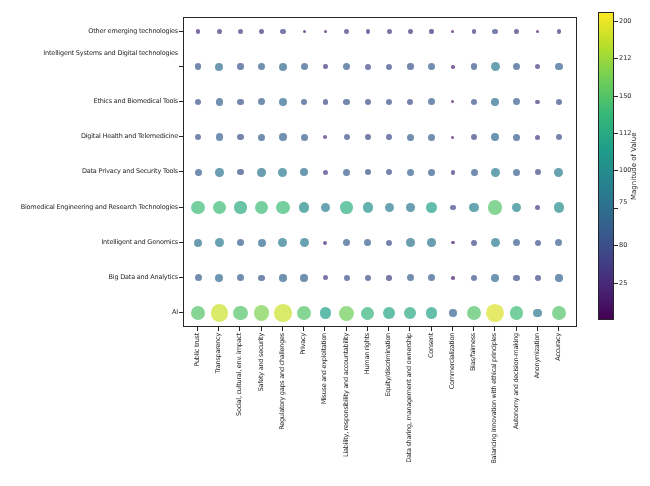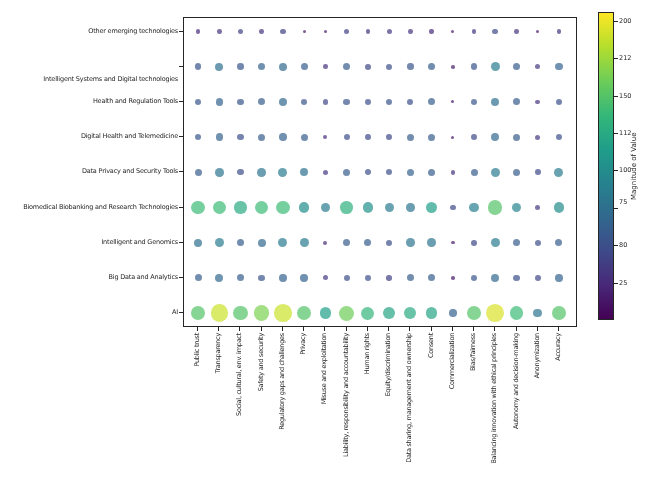--- a/index.html
+++ b/index.html
@@ -204,29 +204,29 @@
       <div class="bubble" title="AI / Commercialization: 65" style="height: 7.4px; width: 7.4px; left: 265.12px; top: 291.4px; background: rgba(51, 99, 141, 0.7);"></div>
       <div class="bubble" title="AI / Bias/fairness: 150" style="height: 14.2px; width: 14.2px; left: 282.955px; top: 288px; background: rgba(84, 195, 103, 0.7);"></div>
       <div class="bubble" title="AI / Balancing innovation with ethical principles: 195" style="height: 17.8px; width: 17.8px; left: 302.39px; top: 286.2px; background: rgba(218, 227, 40, 0.7);"></div>
       <div class="bubble" title="AI / Autonomy and decision-making: 140" style="height: 13.4px; width: 13.4px; left: 325.825px; top: 288.4px; background: rgba(60, 186, 117, 0.7);"></div>
       <div class="bubble" title="AI / Anonymization: 80" style="height: 8.6px; width: 8.6px; left: 349.46px; top: 290.8px; background: rgba(44, 117, 142, 0.7);"></div>
       <div class="bubble" title="AI / Accuracy: 150" style="height: 14.2px; width: 14.2px; left: 367.895px; top: 288px; background: rgba(84, 195, 103, 0.7);"></div>
     </div>
   <div id="yaxis">
       <div class="ytick-label" style="top: 26.5px;">Other emerging technologies</div>
       <div class="tickmark" style="left: 179px; top: 30.5px; width: 4px; height: 1px;"></div>
-      <div class="ytick-label" style="top: 75px;">Intelligent Systems and Digital technologies</div>
+      <div class="ytick-label" style="top: 49px;">Intelligent Systems and Digital technologies</div>
       <div class="tickmark" style="left: 179px; top: 65.7px; width: 4px; height: 1px;"></div>
-      <div class="ytick-label" style="top: 96.9px;">Health and Regulation Tools</div>
+      <div class="ytick-label" style="top: 96.9px;">Ethics and Biomedical Tools</div>
       <div class="tickmark" style="left: 179px; top: 100.9px; width: 4px; height: 1px;"></div>
       <div class="ytick-label" style="top: 132.1px;">Digital Health and Telemedicine</div>
       <div class="tickmark" style="left: 179px; top: 136.1px; width: 4px; height: 1px;"></div>
       <div class="ytick-label" style="top: 167.3px;">Data Privacy and Security Tools</div>
       <div class="tickmark" style="left: 179px; top: 171.3px; width: 4px; height: 1px;"></div>
-      <div class="ytick-label" style="top: 202.5px;">Biomedical Biobanking and Research Technologies</div>
+      <div class="ytick-label" style="top: 202.5px;">Biomedical Engineering and Research Technologies</div>
       <div class="tickmark" style="left: 179px; top: 206.5px; width: 4px; height: 1px;"></div>
       <div class="ytick-label" style="top: 237.7px;">Intelligent and Genomics</div>
       <div class="tickmark" style="left: 179px; top: 241.7px; width: 4px; height: 1px;"></div>
       <div class="ytick-label" style="top: 272.9px;">Big Data and Analytics</div>
       <div class="tickmark" style="left: 179px; top: 276.9px; width: 4px; height: 1px;"></div>
       <div class="ytick-label" style="top: 308.1px;">AI</div>
       <div class="tickmark" style="left: 179px; top: 312.1px; width: 4px; height: 1px;"></div>
     </div>
   <div id="xaxis">
       <div class="xtick-label" style="left: 192px;">Public trust</div>

